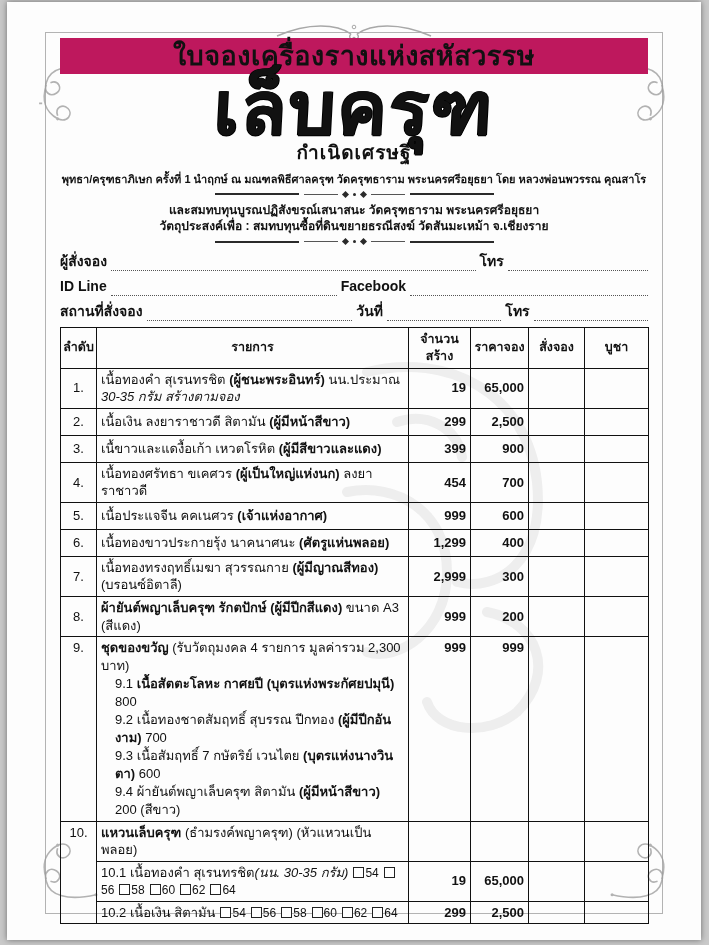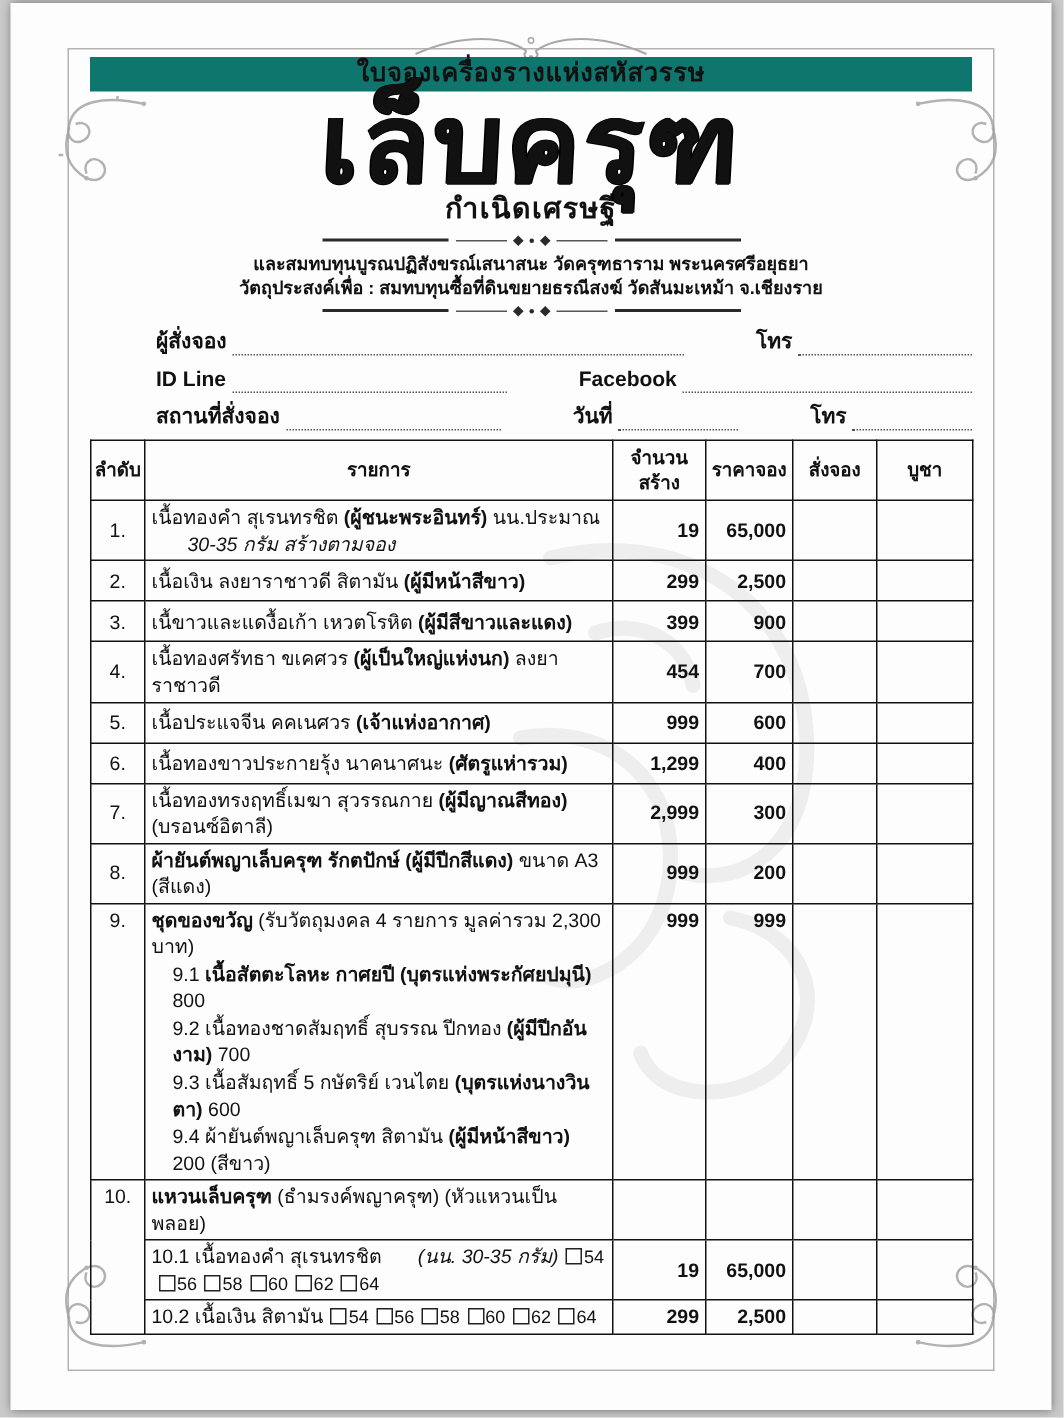--- a/index.html
+++ b/index.html
@@ -16,54 +16,54 @@
   .frame{position:absolute;left:38px;top:30px;right:38px;bottom:26px;border:1px solid #b3b3b3;pointer-events:none;}
   .corner{position:absolute;width:62px;height:62px;opacity:.75;}
   .corner.tl{left:30px;top:60px;}
   .corner.tr{right:30px;top:60px;transform:scaleX(-1);}
   .corner.bl{left:30px;bottom:38px;transform:scaleY(-1);}
   .corner.br{right:30px;bottom:38px;transform:scale(-1,-1);}
   .top-orn{position:absolute;left:50%;top:18px;transform:translateX(-50%);}
   .watermark{position:absolute;left:300px;top:330px;opacity:.55;pointer-events:none;}
   .content{position:relative;width:588px;margin:0 auto;padding-top:36px;}
 
-  .banner{font-size:17px;font-weight:bold;text-align:center;letter-spacing:.5px;background:#0f766e;position:relative;}
+  .banner{font-size:27px;font-weight:bold;text-align:center;letter-spacing:.5px;background:#be185d;position:relative;}
   .logo-wrap{text-align:center;position:relative;margin-top:-2px;}
   .logo-title{
     font-size:74px;font-weight:900;line-height:1.0;letter-spacing:2px;
     transform:skewX(-3deg);display:inline-block;
     text-shadow:1px 0 0 #000,-1px 0 0 #000,0 1px 0 #000;
   }
   .logo-sub{font-size:19px;font-weight:800;margin-top:-6px;letter-spacing:1px;}
   .ceremony{font-size:11px;font-weight:bold;text-align:center;margin-top:6px;}
   .purpose{font-size:12px;font-weight:bold;text-align:center;}
 
   .orn-div{display:flex;align-items:center;justify-content:center;gap:5px;margin:5px 0;}
   .orn-div .ln{height:2px;background:#2a2a2a;width:84px;}
   .orn-div .ln2{height:1px;background:#555;width:34px;}
   .orn-div .di{width:5px;height:5px;background:#2a2a2a;transform:rotate(45deg);}
   .orn-div .dot{width:3px;height:3px;background:#2a2a2a;border-radius:50%;}
 
   .fields{margin-top:8px;font-size:14px;font-weight:bold;}
   .frow{display:flex;align-items:flex-end;margin-bottom:6px;gap:4px;}
   .dots{flex:1;border-bottom:1.5px dotted #555;height:14px;min-width:30px;}
-  .lbl{white-space:nowrap;margin-left:44px;}
+  .lbl{white-space:nowrap;}
 
   table.order{border-collapse:collapse;table-layout:fixed;width:588px;margin-top:6px;font-size:13px;}
   table.order col.c-no{width:36px;} table.order col.c-item{width:312px;}
   table.order col.c-qty{width:62px;} table.order col.c-price{width:58px;}
   table.order col.c-order{width:56px;} table.order col.c-worship{width:64px;}
   table.order th,table.order td{border:1.5px solid #111;padding:2px 4px;}
   table.order th{font-size:12.5px;font-weight:bold;padding:3px 2px;}
   td.no{text-align:center;}
   td.qty,td.price{text-align:right;padding-right:7px;font-weight:bold;}
   tr.simple td{height:22px;}
   td.vtop{vertical-align:top;padding-top:4px;}
   .subline{margin-left:14px;margin-top:1px;}
-  .p-n{font-weight:normal;} .p-b{font-weight:bold;} .p-i{font-style:italic;margin-left:24px;}
+  .p-n{font-weight:normal;} .p-b{font-weight:bold;} .p-i{font-style:italic;}
   .p-bi{font-weight:bold;}
   tr.r10t td{border-bottom:none;}
   tr.r10s td{border-top:none;}
   tr.r10s td.item-cell{border-top:1px solid #111;}
   tr.r10s td.qty,tr.r10s td.price,tr.r10s td.empty{border-top:1px solid #111;}
   .cbox{display:inline-block;width:9px;height:9px;border:1.2px solid #222;vertical-align:-1px;margin:0 1px 0 5px;background:#fff;}
   .sizes{font-size:12px;}
 </style>
 </head>
 <body>
@@ -107,20 +107,21 @@
   </svg>
 
   <div class="content">
     <div class="banner">ใบจองเครื่องรางแห่งสหัสวรรษ</div>
 
     <div class="logo-wrap">
       <div class="logo-title">เล็บครุฑ</div>
       <div class="logo-sub">กำเนิดเศรษฐี</div>
     </div>
 
+    <div class="ceremony">พุทธา/ครุฑธาภิเษก ครั้งที่ 1 นำฤกษ์ ณ มณฑลพิธีศาลครุฑ วัดครุฑธาราม พระนครศรีอยุธยา โดย หลวงพ่อนพวรรณ คุณสาโร</div>
 
     <div class="orn-div">
       <span class="ln"></span>
         <span class="ln2"></span>
         <span class="di"></span>
         <span class="dot"></span>
         <span class="di"></span>
         <span class="ln2"></span>
         <span class="ln"></span>
     </div>
@@ -216,21 +217,21 @@
           <tr class="simple">
             <td class="no">5.</td>
             <td class="item-cell"><span class="p-n">เนื้อประแจจีน คคเนศวร </span><span class="p-bi">(เจ้าแห่งอากาศ)</span></td>
             <td class="qty">999</td>
             <td class="price">600</td>
             <td></td>
             <td></td>
           </tr>
           <tr class="simple">
             <td class="no">6.</td>
-            <td class="item-cell"><span class="p-n">เนื้อทองขาวประกายรุ้ง นาคนาศนะ </span><span class="p-bi">(ศัตรูแห่ารวม)</span></td>
+            <td class="item-cell"><span class="p-n">เนื้อทองขาวประกายรุ้ง นาคนาศนะ </span><span class="p-bi">(ศัตรูแห่นพลอย)</span></td>
             <td class="qty">1,299</td>
             <td class="price">400</td>
             <td></td>
             <td></td>
           </tr>
           <tr class="simple">
             <td class="no">7.</td>
             <td class="item-cell"><span class="p-n">เนื้อทองทรงฤทธิ์เมฆา สุวรรณกาย </span><span class="p-bi">(ผู้มีญาณสีทอง)</span><span class="p-n"> (บรอนซ์อิตาลี)</span></td>
             <td class="qty">2,999</td>
             <td class="price">300</td>
@@ -244,21 +245,21 @@
             <td class="price">200</td>
             <td></td>
             <td></td>
           </tr>
           <tr>
             <td class="no vtop">9.</td>
             <td class="item-cell vtop">
               <div><span class="p-b">ชุดของขวัญ</span><span class="p-n"> (รับวัตถุมงคล 4 รายการ มูลค่ารวม 2,300 บาท)</span></div>
               <div class="subline"><span class="p-n">9.1</span><span class="p-b">  เนื้อสัตตะโลหะ กาศยปี </span><span class="p-bi">(บุตรแห่งพระกัศยปมุนี)</span><span class="p-n"> 800</span></div>
               <div class="subline"><span class="p-n">9.2</span><span class="p-n">  เนื้อทองชาดสัมฤทธิ์ สุบรรณ ปีกทอง </span><span class="p-bi">(ผู้มีปีกอันงาม)</span><span class="p-n"> 700</span></div>
-              <div class="subline"><span class="p-n">9.3</span><span class="p-n">  เนื้อสัมฤทธิ์ 5 กษัตริย์ เวนไตย </span><span class="p-bi">(บุตรแห่งนางวินตา)</span><span class="p-n"> 600</span></div>
+              <div class="subline"><span class="p-n">9.3</span><span class="p-n">  เนื้อสัมฤทธิ์ 7 กษัตริย์ เวนไตย </span><span class="p-bi">(บุตรแห่งนางวินตา)</span><span class="p-n"> 600</span></div>
               <div class="subline"><span class="p-n">9.4</span><span class="p-n">  ผ้ายันต์พญาเล็บครุฑ สิตามัน </span><span class="p-bi">(ผู้มีหน้าสีขาว)</span><span class="p-n"> 200 (สีขาว)</span></div>
             </td>
             <td class="qty vtop">999</td>
             <td class="price vtop">999</td>
             <td></td>
             <td></td>
           </tr>
           <tr class="r10t">
             <td class="no vtop" rowspan="5" style="border-bottom: 1.5px solid rgb(17, 17, 17);">10.</td>
             <td class="item-cell"><span class="p-b">แหวนเล็บครุฑ</span><span class="p-n"> (ธำมรงค์พญาครุฑ) (หัวแหวนเป็นพลอย)</span></td>

